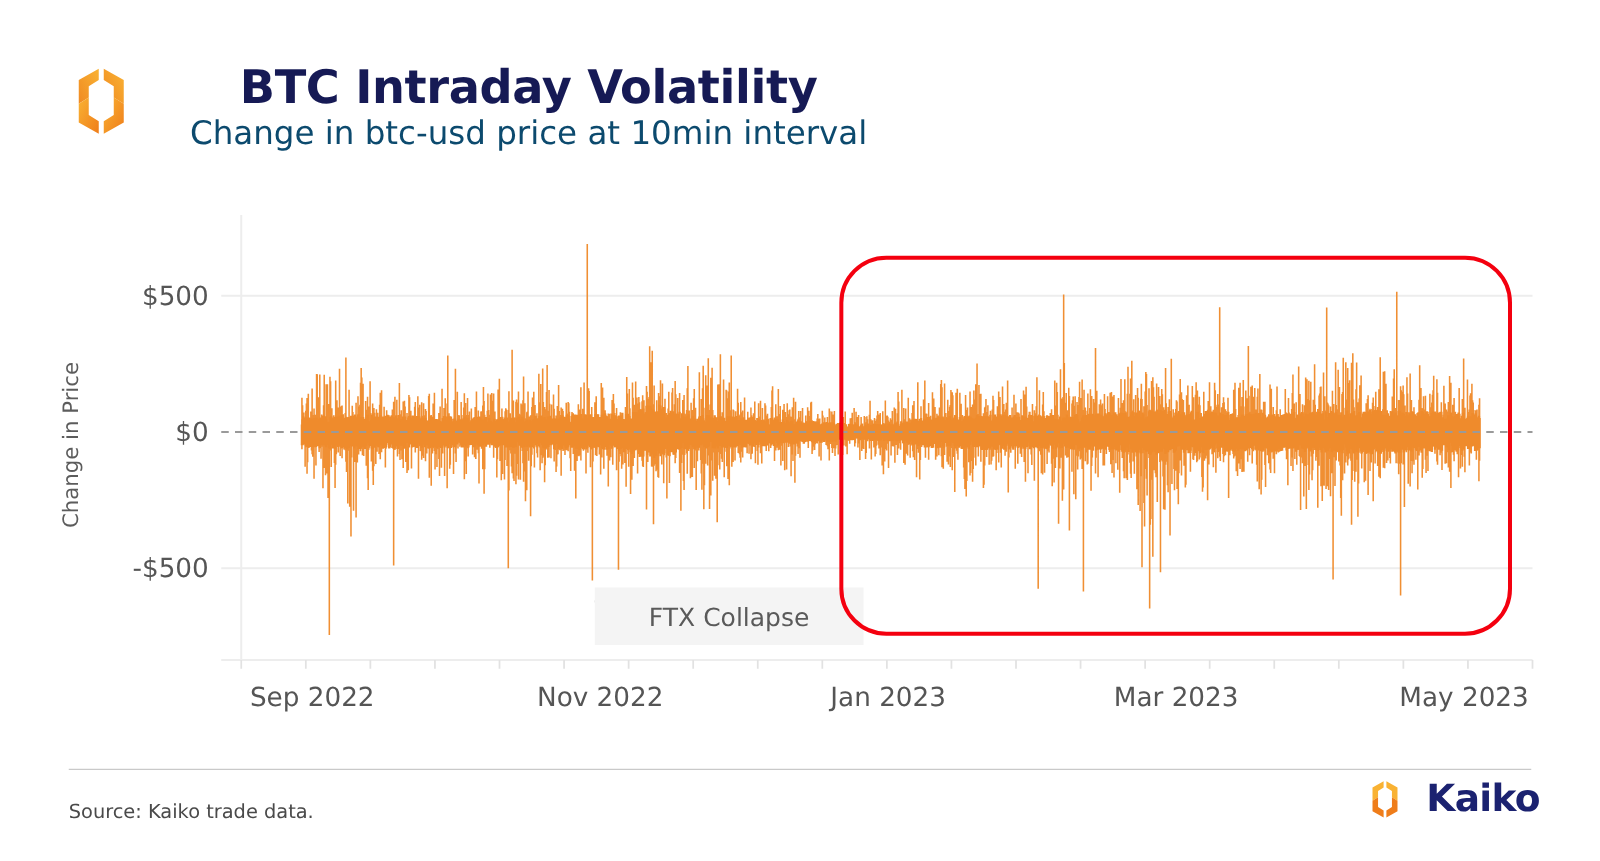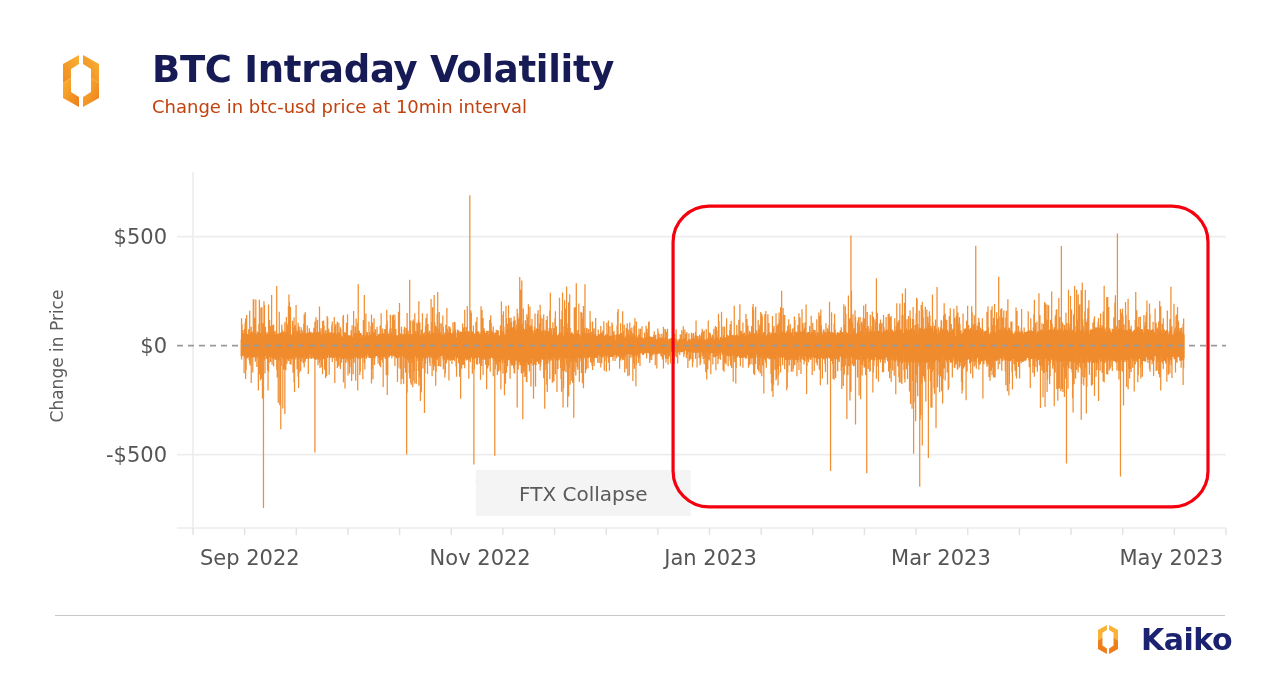--- a/index.html
+++ b/index.html
@@ -16,20 +16,21 @@
     overflow: hidden;
     color: #2b2b2b;
   }
 
   
   .header {
     position: absolute;
     left: 0; top: 0;
     width: 1280px;
     height: 150px;
+    text-align: center;
   }
   .brand-mark {
     position: absolute;
     left: 54px;
     top: 52px;
     width: 54px;
     height: 58px;
   }
   .title-block {
     position: absolute;
@@ -40,23 +41,23 @@
     font-family: "DejaVu Sans", "Liberation Sans", sans-serif;
     font-size: 37px;
     font-weight: bold;
     color: #161a55;
     letter-spacing: -0.3px;
     line-height: 44px;
     white-space: nowrap;
   }
   .page-subtitle {
     font-family: "DejaVu Sans", "Liberation Sans", sans-serif;
-    font-size: 18px;
+    font-size: 26px;
     font-weight: normal;
-    color: #c2410c;
+    color: #0c4a6e;
     line-height: 28px;
     margin-top: 1px;
     white-space: nowrap;
   }
 
   
   .chart-area {
     position: absolute;
     left: 0;
     top: 150px;
@@ -208,20 +209,21 @@
         <text x="480.17400000000004" y="415" text-anchor="middle" font-size="21" font-family="&quot;DejaVu Sans&quot;, &quot;Liberation Sans&quot;, sans-serif" fill="#555555">Nov 2022</text>
         <text x="710.533" y="415" text-anchor="middle" font-size="21" font-family="&quot;DejaVu Sans&quot;, &quot;Liberation Sans&quot;, sans-serif" fill="#555555">Jan 2023</text>
         <text x="940.8919999999999" y="415" text-anchor="middle" font-size="21" font-family="&quot;DejaVu Sans&quot;, &quot;Liberation Sans&quot;, sans-serif" fill="#555555">Mar 2023</text>
         <text x="1171.251" y="415" text-anchor="middle" font-size="21" font-family="&quot;DejaVu Sans&quot;, &quot;Liberation Sans&quot;, sans-serif" fill="#555555">May 2023</text>
       </g>
   </svg>
 </div>
 
 <div class="footer">
   <div class="footer-rule"></div>
+  <div class="footer-source">Source: Kaiko trade data.</div>
   <div class="footer-logo">
     <svg class="footer-logo-mark" viewBox="0 0 54 58">
       <path d="M25 3 L9 12 L9 31 L17 26 L17 17 L25 12 Z" fill="#f9b233"></path>
       <path d="M9 31 L9 46 L25 55 L25 45 L17 40 L17 26 Z" fill="#ef7d1a"></path>
       <path d="M29 3 L45 12 L45 31 L37 26 L37 17 L29 12 Z" fill="#f9b233"></path>
       <path d="M45 31 L45 46 L29 55 L29 45 L37 40 L37 26 Z" fill="#ef7d1a"></path>
     </svg>
     <div class="footer-logo-text">Kaiko</div>
   </div>
 </div>

